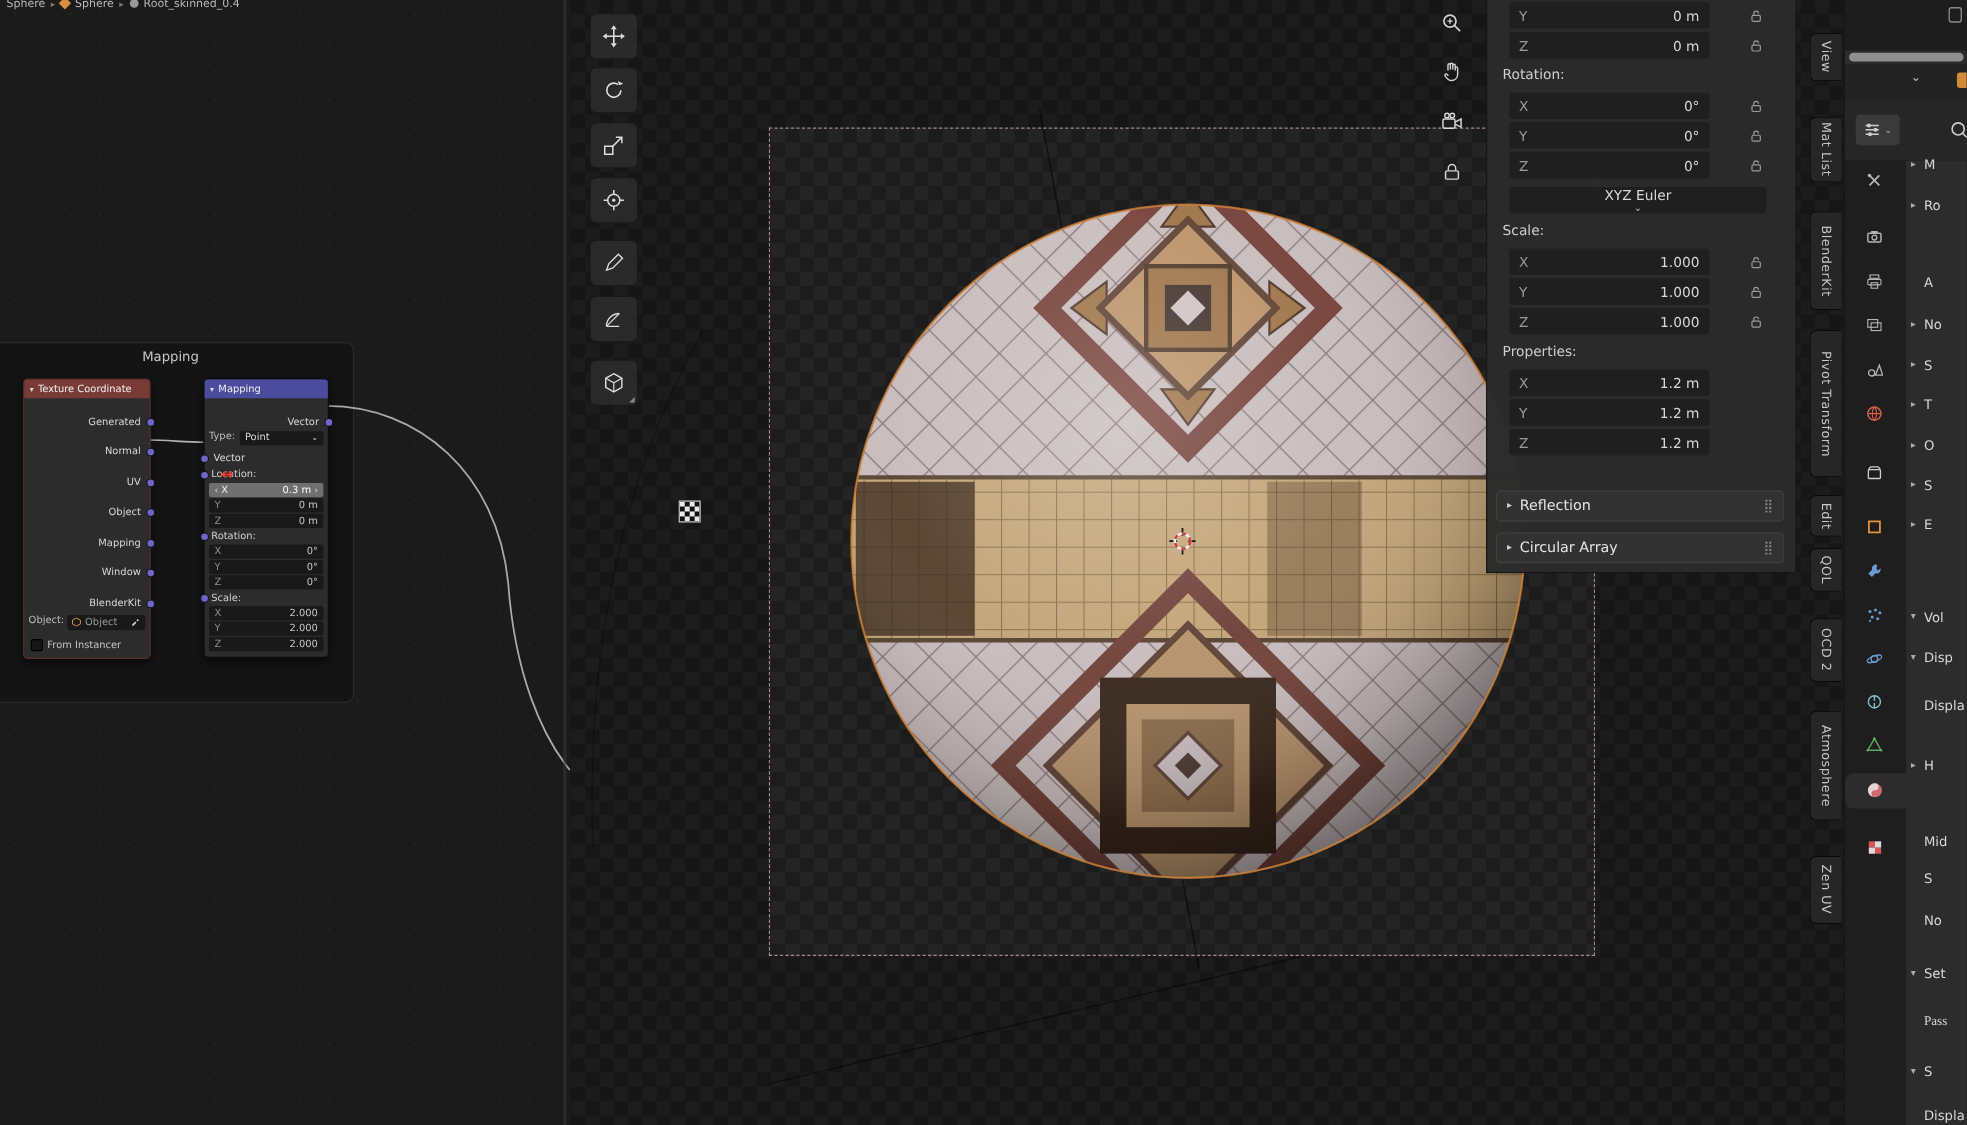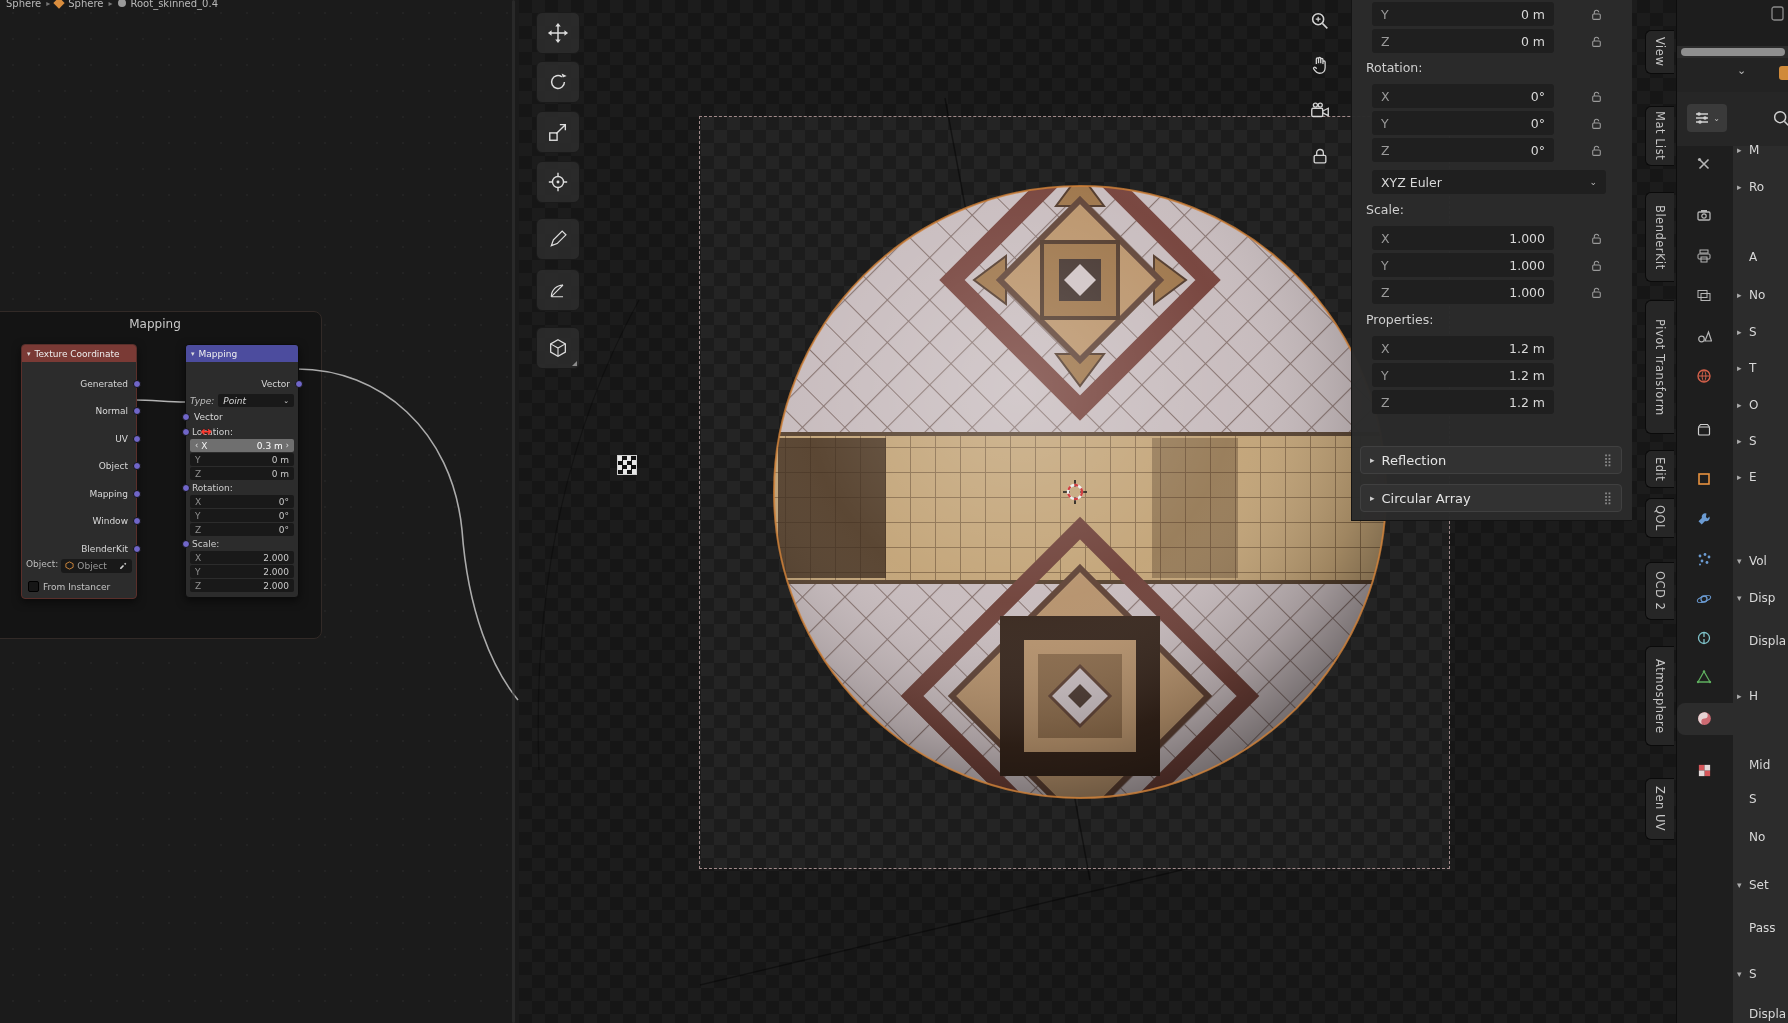--- a/index.html
+++ b/index.html
@@ -11,21 +11,21 @@
   .bcrumb{position:absolute;left:6px;top:-4px;height:14px;display:flex;align-items:center;gap:5px;font-size:10px;color:#b9b9b9;white-space:nowrap;}
   .bsep{color:#777;font-size:8px;}
   .bico{width:8px;height:8px;display:inline-block;}
   .frame{position:absolute;left:-12px;top:311px;width:332px;height:326px;background:#141414;border:1px solid #322a27;border-radius:8px;}
   .ftitle{color:#c9c9c9;font-size:12px;text-align:center;padding-top:5px;}
   .node{position:absolute;border:1px solid #0c0c0c;border-radius:4px;background:#2c2c2c;box-shadow:0 3px 8px rgba(0,0,0,.55);font-size:9px;color:#d8d8d8;}
   .nhead{height:17px;display:flex;align-items:center;gap:4px;padding:0 5px;color:#efefef;border-radius:3px 3px 0 0;font-size:9px;}
   .chev{font-size:7px;color:#ddd;}
   .orow{position:relative;height:15.5px;display:flex;align-items:center;justify-content:flex-end;padding-right:8px;margin-top:12px;}
   .irow{position:relative;height:15.5px;display:flex;align-items:center;padding-left:8px;}
-  .trow{height:18px;display:flex;align-items:center;gap:4px;padding:0 4px;font-style:italic;}
+  .trow{height:18px;display:flex;gap:4px;padding:0 4px;}
   .tlab{color:#bdbdbd;}
   .ddn{flex:1;height:13px;background:#191919;border-radius:2px;display:flex;align-items:center;justify-content:space-between;padding:0 5px;color:#d6d6d6;}
   .seclab{position:relative;height:14px;display:flex;align-items:center;padding-left:6px;color:#cfcfcf;}
   .sock{position:absolute;width:8px;height:8px;border-radius:50%;background:#7066c9;border:1px solid #131313;box-sizing:border-box;}
   .sock.r{right:-4.5px;top:50%;margin-top:-4px;}
   .sock.l{left:-4.5px;top:50%;margin-top:-4px;}
   .nfld{height:13px;margin:0 4px 1px;background:#191919;border-radius:2px;display:flex;align-items:center;gap:3px;padding:0 5px;color:#c9c9c9;}
   .nfld .ax{color:#8f8f8f;margin-right:auto;}
   .nfld.hl{background:#6f6f6f;color:#fff;}
   .nfld.hl .ax{color:#f2f2f2;}
@@ -425,21 +425,21 @@
         <span class="axl">Z</span>
         <span>0°</span>
       </div>
     <div class="lockb" style="top:138px;">
         <svg width="13" height="13" viewBox="0 0 12 12">
           <rect x="2.5" y="5.5" width="7" height="5" rx="1" fill="none" stroke="#9a9a9a"></rect>
           <path d="M4 5.5V4a2 2 0 0 1 4 0" fill="none" stroke="#9a9a9a"></path>
         </svg>
       </div>
 
-    <div class="euler" style="top:170px;">
+    <div class="euler" style="top:170px;flex-direction:column;">
       <span>XYZ Euler</span>
       <span class="chev" style="font-size:9px;color:#bbb;">⌄</span>
     </div>
 
     <div class="plab" style="top:202px;">Scale:</div>
     <div class="prow" style="top:226px;">
         <span class="axl">X</span>
         <span>1.000</span>
       </div>
     <div class="lockb" style="top:226px;">
@@ -716,21 +716,21 @@
         <span>S</span>
       </div>
     <div class="pelab" style="top:828px;">
         <span class="pchev"></span>
         <span>No</span>
       </div>
     <div class="pelab" style="top:876px;">
         <span class="pchev">▾</span>
         <span>Set</span>
       </div>
-    <div class="pelab" style="top:919px;">
+    <div class="pelab" style="top:919px;font-family:Liberation Serif, serif;">
         <span class="pchev"></span>
         <span>Pass</span>
       </div>
     <div class="pelab" style="top:965px;">
         <span class="pchev">▾</span>
         <span>S</span>
       </div>
     <div class="pelab" style="top:1005px;">
         <span class="pchev"></span>
         <span>Displa</span>

